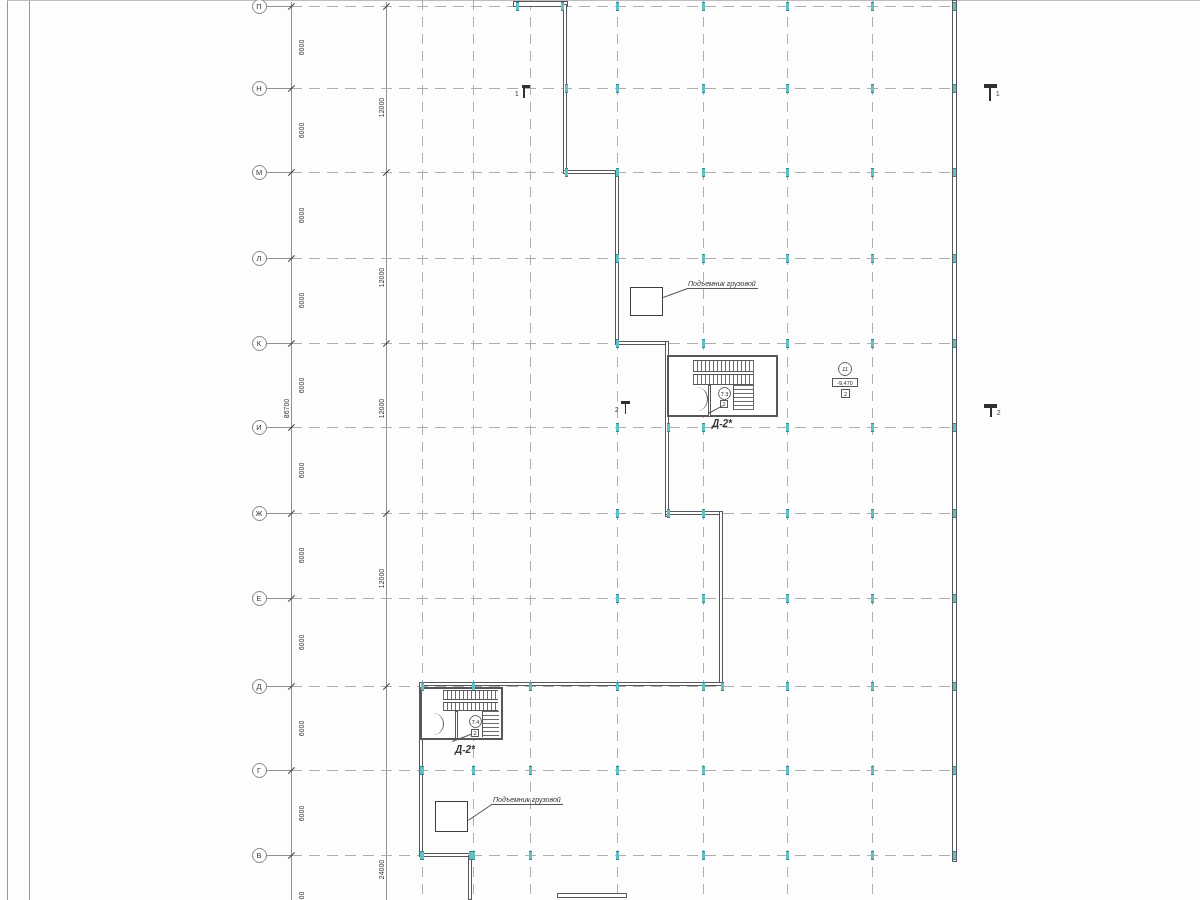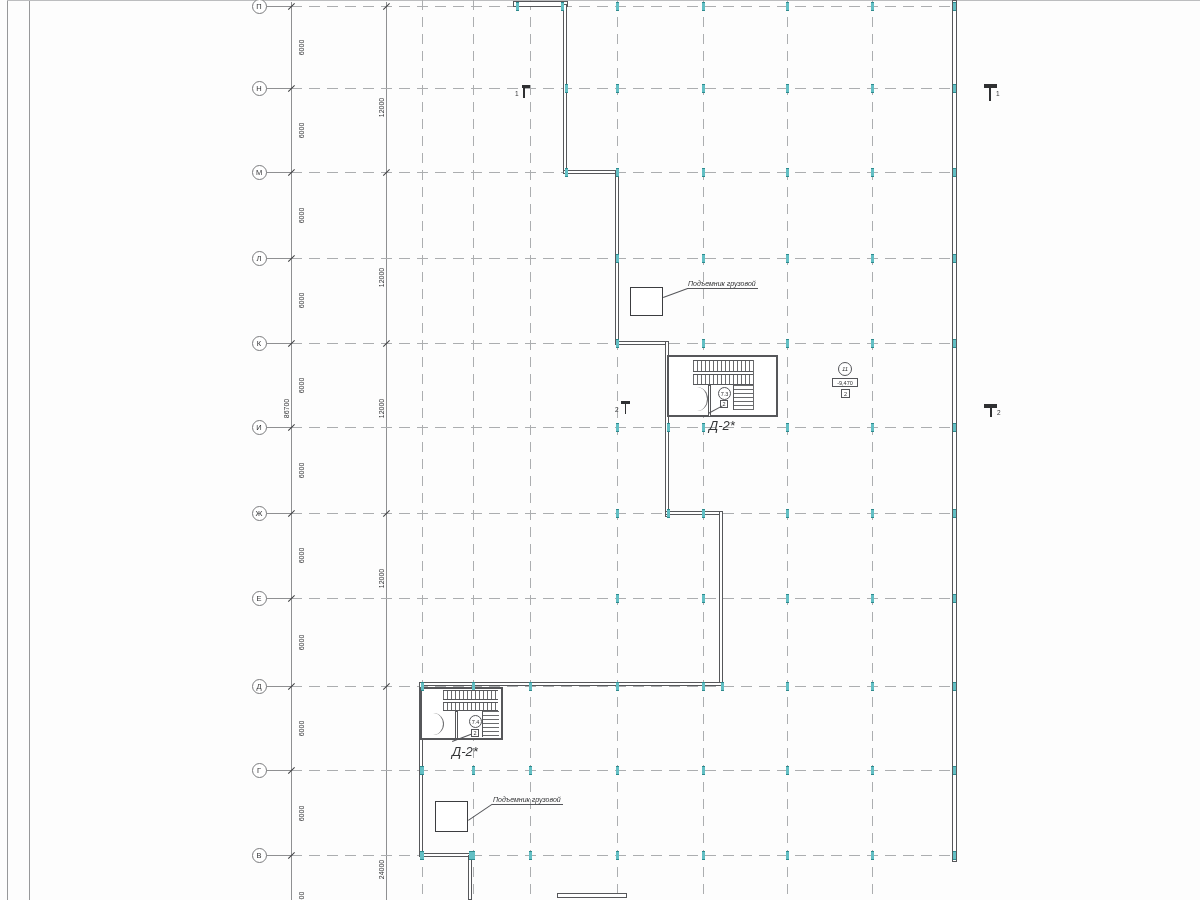--- a/index.html
+++ b/index.html
@@ -20,21 +20,21 @@
   .dimtext{font-size:7px;text-align:center;white-space:nowrap;transform:rotate(-90deg);height:9px;line-height:9px;}
   .slash{width:9px;height:1.2px;background:#3f4042;transform:rotate(-45deg);}
   .ctick{width:3px;height:9px;background:#62bfc4;border-top:1px solid #2e8b8e;border-bottom:1px solid #2e8b8e;box-sizing:border-box;}
   .treadsv{background:repeating-linear-gradient(90deg,#6a6b6d 0 1px,transparent 1px 4px);
     border-top:1px solid #56575a;border-bottom:1px solid #56575a;box-sizing:border-box;}
   .treadsh{background:repeating-linear-gradient(180deg,#6a6b6d 0 1px,transparent 1px 4px);
     border-left:1px solid #56575a;box-sizing:border-box;}
   .rail{background:#fff;border-top:1px solid #56575a;border-bottom:1px solid #56575a;box-sizing:border-box;}
   .line{height:1px;background:#55565a;transform-origin:0 0;}
   .ital{font-style:italic;font-size:7px;white-space:nowrap;}
-  .tag{font-weight:normal;font-style:italic;font-size:13px;text-align:center;white-space:nowrap;}
+  .tag{font-weight:bold;font-style:italic;font-size:10px;text-align:center;white-space:nowrap;}
   .numcirc{border:1px solid #55565a;border-radius:50%;background:#fff;text-align:center;box-sizing:border-box;}
   .numbox{border:1px solid #55565a;background:#fff;text-align:center;box-sizing:border-box;}
   .secbar{background:#2f3032;}
   .secstem{background:#2f3032;}
   .secnum{font-size:6.5px;}
   .arc{border-right:1.1px solid #6a6b6d;border-radius:0 100% 100% 0 / 0 55% 55% 0;box-sizing:border-box;}
 </style>
 </head>
 <body>
 

